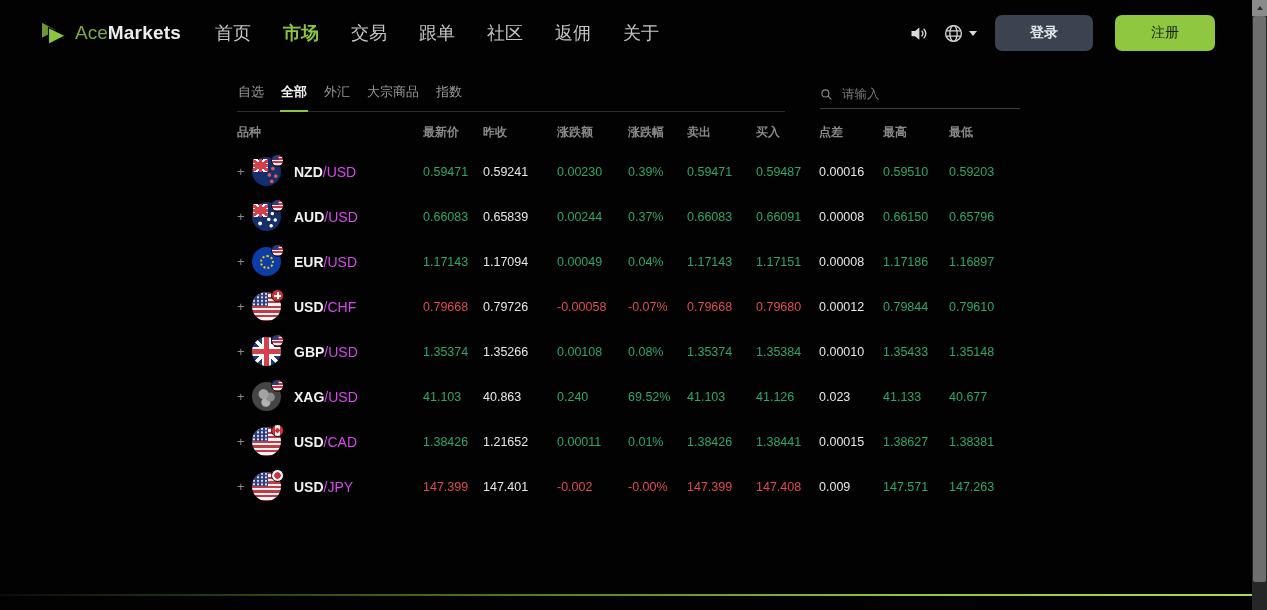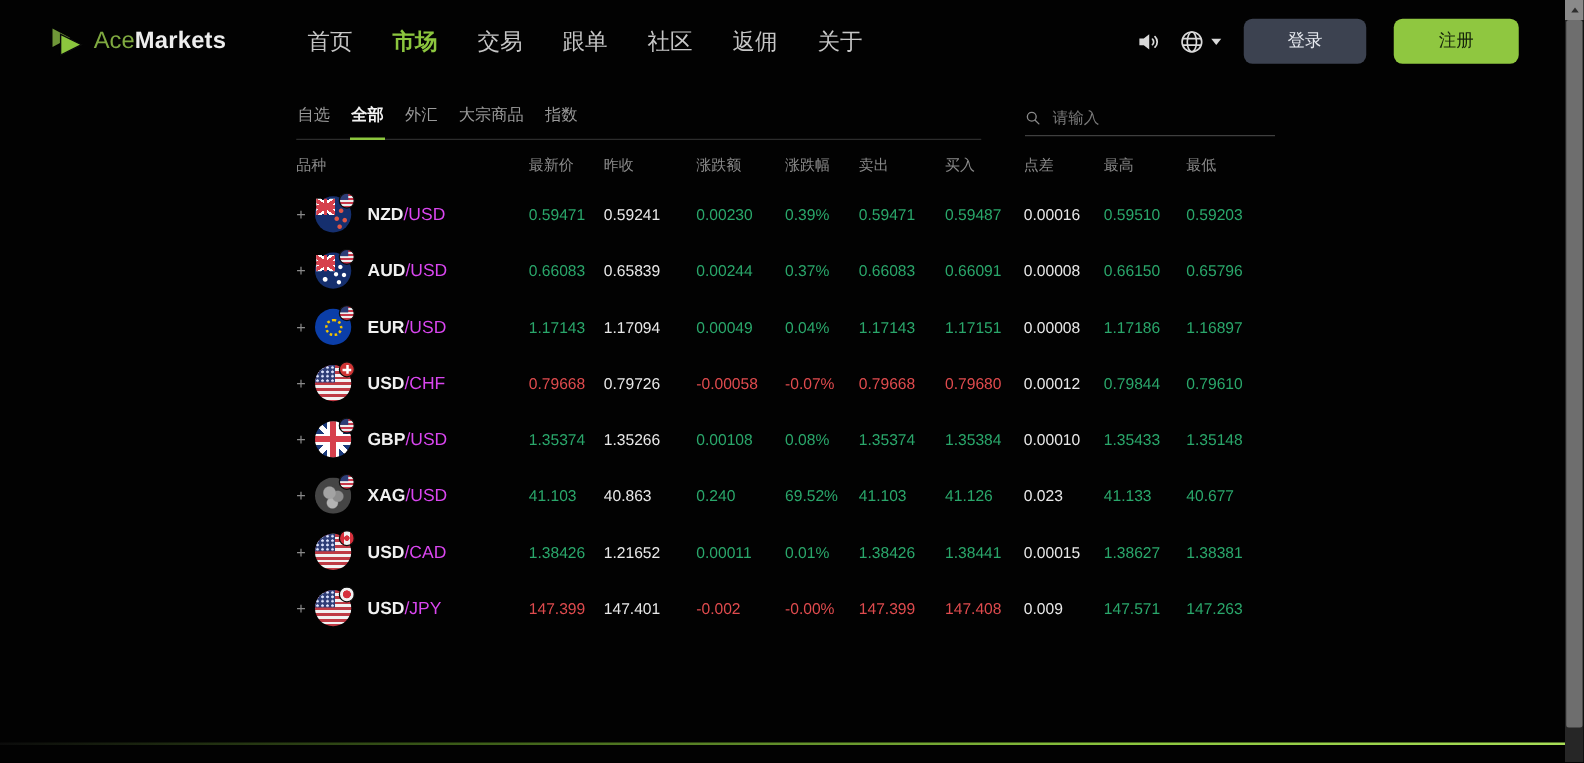--- a/index.html
+++ b/index.html
@@ -2,49 +2,49 @@
 <html><head>
 <meta charset="utf-8">
 <style>
   html,body{margin:0;padding:0;background:#000;}
   .page{
     position:relative;width:1267px;height:610px;background:#020202;overflow:hidden;
     font-family:"Liberation Sans","DejaVu Sans",sans-serif;
     --up:#2aa76b;--down:#df4b4e;--accent:#8cc63e;
   }
   
-  .topbar{position:absolute;top:0;left:0;right:15px;height:66px;display:flex;align-items:center;gap:31px;}
+  .topbar{position:absolute;top:0;left:0;right:15px;height:66px;display:flex;align-items:center;}
   .brand{display:flex;align-items:center;margin-left:40px;cursor:pointer;}
   .brand svg{width:30px;height:26px;margin-right:5px;}
   .brand .p1{color:#7fa940;font-size:19px;}
   .brand .p2{color:#ededed;font-size:19px;font-weight:700;letter-spacing:.2px;}
   .mainnav{display:flex;gap:32px;margin-left:34px;}
   .nav-item{color:#c6c6c6;font-size:18px;cursor:pointer;text-decoration:none;}
   .nav-item.active{color:var(--accent);font-weight:700;}
   .top-right{margin-left:auto;display:flex;align-items:center;margin-right:37px;}
   .icon-btn{display:flex;align-items:center;cursor:pointer;}
   .vol{margin-right:14px;}
   .lang{margin-right:18px;}
   .caret{width:0;height:0;border-left:4px solid transparent;border-right:4px solid transparent;border-top:5px solid #d8d8d8;margin-left:5px;}
   .btn{border:none;border-radius:7px;height:36px;font-size:14px;cursor:pointer;font-family:inherit;}
-  .btn-login{background:#3c4250;color:#e6e9ef;width:98px;margin-right:22px;}
+  .btn-login{background:#3c4250;color:#e6e9ef;width:98px;margin-right:22px;font-weight:bold;}
   .btn-register{background:#8fc740;color:#15230a;width:100px;}
   
   .tabs{position:absolute;left:237px;top:83px;width:548px;display:flex;gap:15px;border-bottom:1px solid #2c2c2c;padding-bottom:10px;}
   .tab{color:#9a9a9a;font-size:13px;cursor:pointer;position:relative;padding:0 1px;}
   .tab.active{color:#f2f2f2;font-weight:700;}
   .tab.active::after{content:"";position:absolute;left:0;right:0;bottom:-11px;height:2px;background:var(--accent);}
   .search{position:absolute;left:820px;top:86px;width:200px;display:flex;align-items:center;gap:7px;border-bottom:1px solid #3f3f3f;padding-bottom:6px;}
   .search svg{width:13px;height:13px;flex:none;}
   .search input{background:transparent;border:none;outline:none;color:#cfcfcf;font-size:12.5px;width:100%;font-family:inherit;}
   .search input::placeholder{color:#787878;}
   
   .table{position:absolute;left:237px;top:121px;width:795px;}
   .grid{display:grid;grid-template-columns:186px 60px 74px 71px 59px 69px 63px 64px 66px auto;align-items:center;}
-  .thead{height:22px;}
+  .thead{height:22px;font-weight:bold;}
   .hcell{color:#8a8a8a;font-size:12px;}
   .tbody{margin-top:6px;}
   .trow{height:45px;cursor:pointer;}
   .v{font-size:12.5px;color:#e8e8e8;}
   .v.up{color:var(--up);}
   .v.down{color:var(--down);}
   .sym{display:flex;align-items:center;}
   .plus{color:#8a8a8a;font-size:13px;width:15px;flex:none;}
   .pair{white-space:nowrap;}
   .pair .base{color:#f0f0f0;font-size:14px;font-weight:700;}

